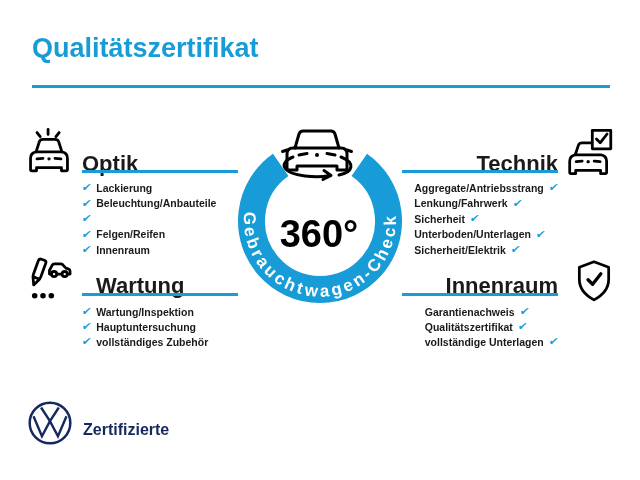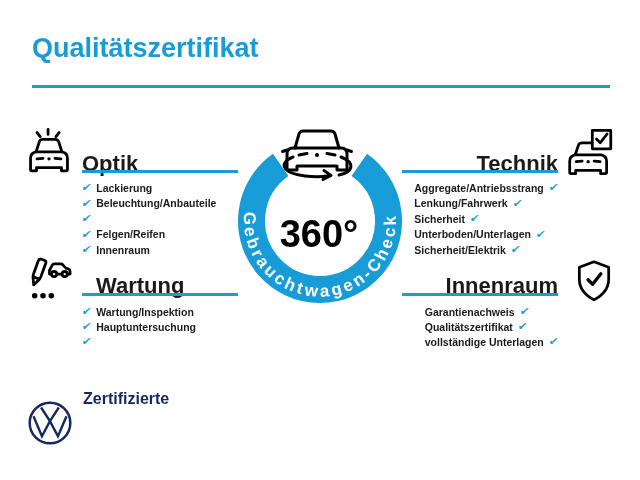--- a/index.html
+++ b/index.html
@@ -10,21 +10,21 @@
   .sec-head{position:absolute;font-size:22px;font-weight:bold;color:#1a1a1a;white-space:nowrap;}
   .sec-head.r{text-align:right;}
   .underline{position:absolute;width:156px;height:2.5px;background:#189cd8;}
   .list{position:absolute;display:flex;flex-direction:column;}
   .list.r{align-items:flex-start;}
   .item{display:flex;align-items:center;height:15.5px;gap:5px;font-size:10.5px;font-weight:bold;color:#1a1a1a;white-space:nowrap;}
   .row2 .item{height:15px;}
   .check{color:#189cd8;font-family:"DejaVu Sans",sans-serif;font-size:11px;transform:skewX(-10deg);}
   .icon{position:absolute;}
   .badge{position:absolute;left:225px;top:110px;}
-  .brand{position:absolute;left:83px;top:389px;font-size:16px;line-height:19px;font-weight:bold;color:#16295f;}
+  .brand{position:absolute;left:83px;top:420px;font-size:16px;line-height:19px;font-weight:bold;color:#16295f;}
 </style>
 </head>
 <body>
 
 <div class="canvas">
 
   <div class="title">Qualitätszertifikat</div>
   <div class="toprule"></div>
 
   <svg class="icon" style="left:25px;top:126px" width="48" height="50" viewBox="0 0 52 54">
@@ -115,20 +115,21 @@
     <div class="item">
         <span class="check">✔</span>
         <span>Wartung/Inspektion</span>
       </div>
     <div class="item">
         <span class="check">✔</span>
         <span>Hauptuntersuchung</span>
       </div>
     <div class="item">
         <span class="check">✔</span>
+        <span>vollständiges Zubehör</span>
       </div>
   </div>
 
   <svg class="icon" style="left:572px;top:258px" width="44" height="48" viewBox="0 0 48 52">
     <g fill="none" stroke="#000" stroke-linecap="round" stroke-linejoin="round">
       <path stroke-width="3" d="M24 4 L40 10 V23 Q40 37 24 45.5 Q8 37 8 23 V10 Z"></path>
       <path stroke-width="3.6" d="M17.5 23.5 L22.5 28.5 L31.5 17"></path>
     </g>
   </svg>
   <div class="sec-head r" style="right:82px;top:273px">Innenraum</div>

